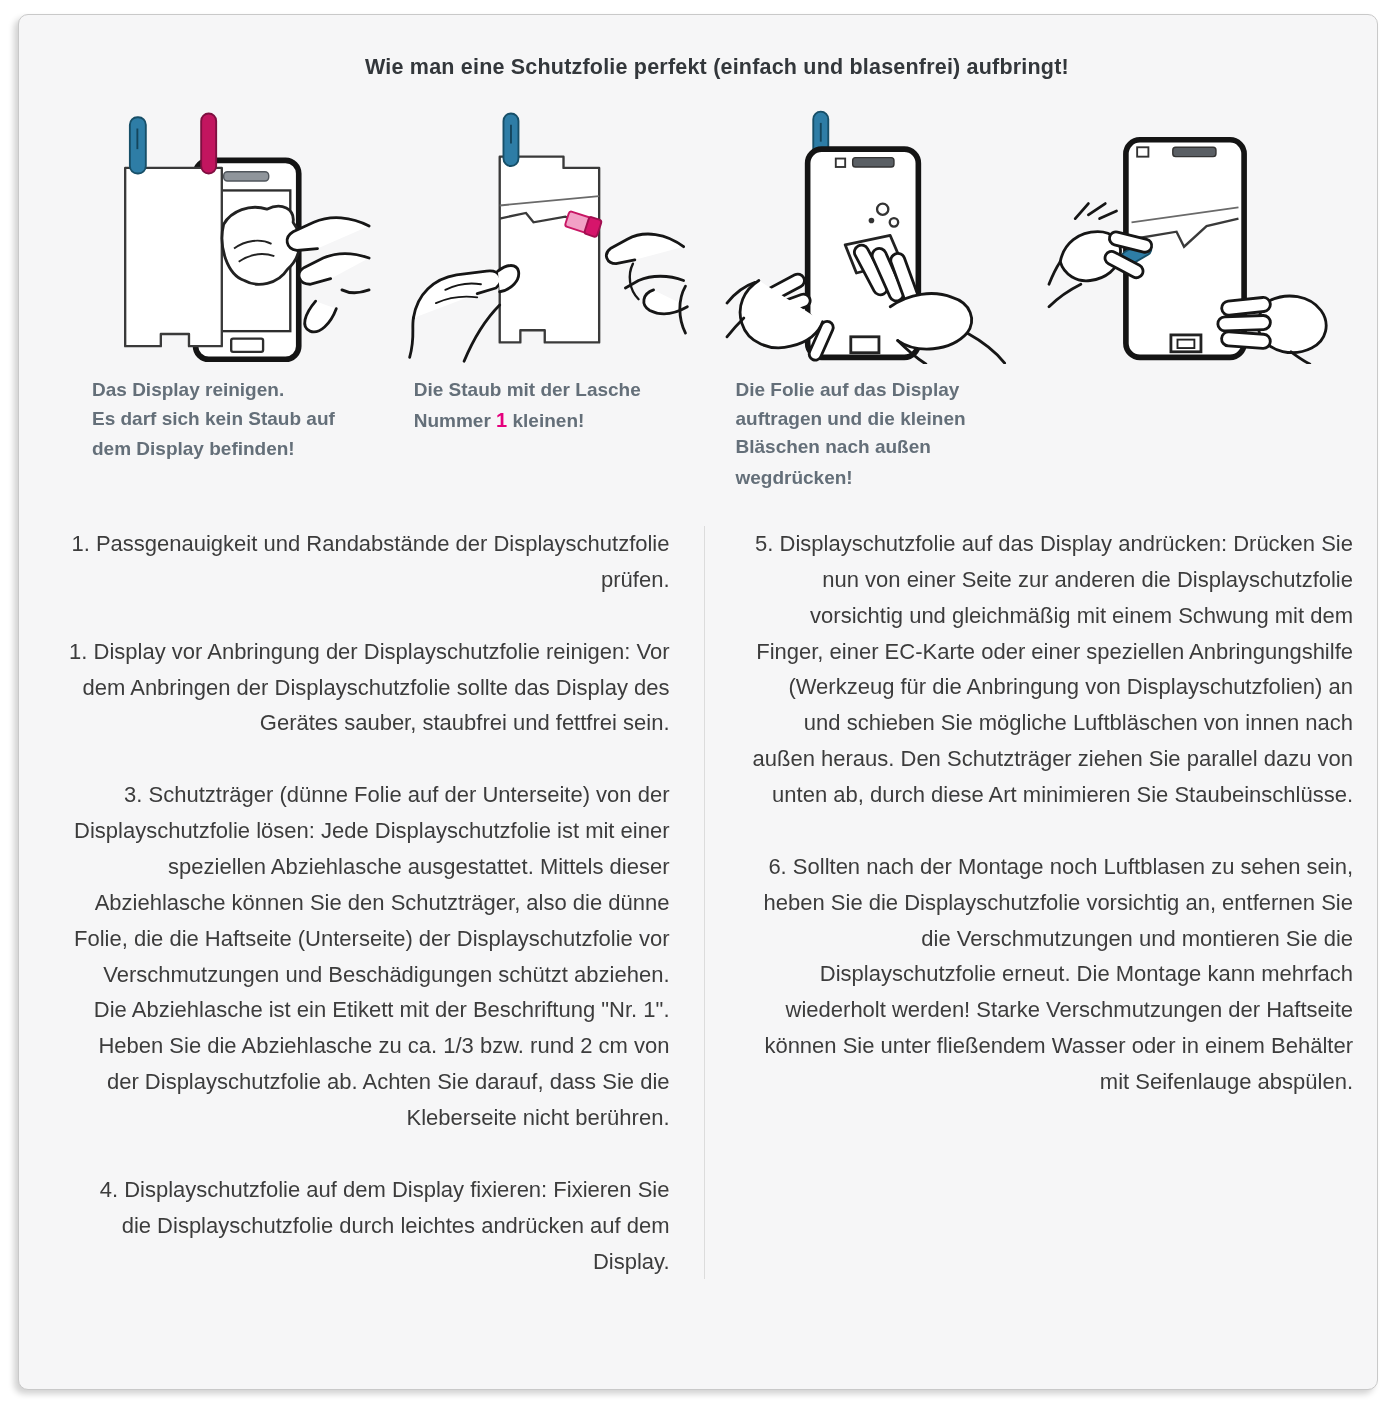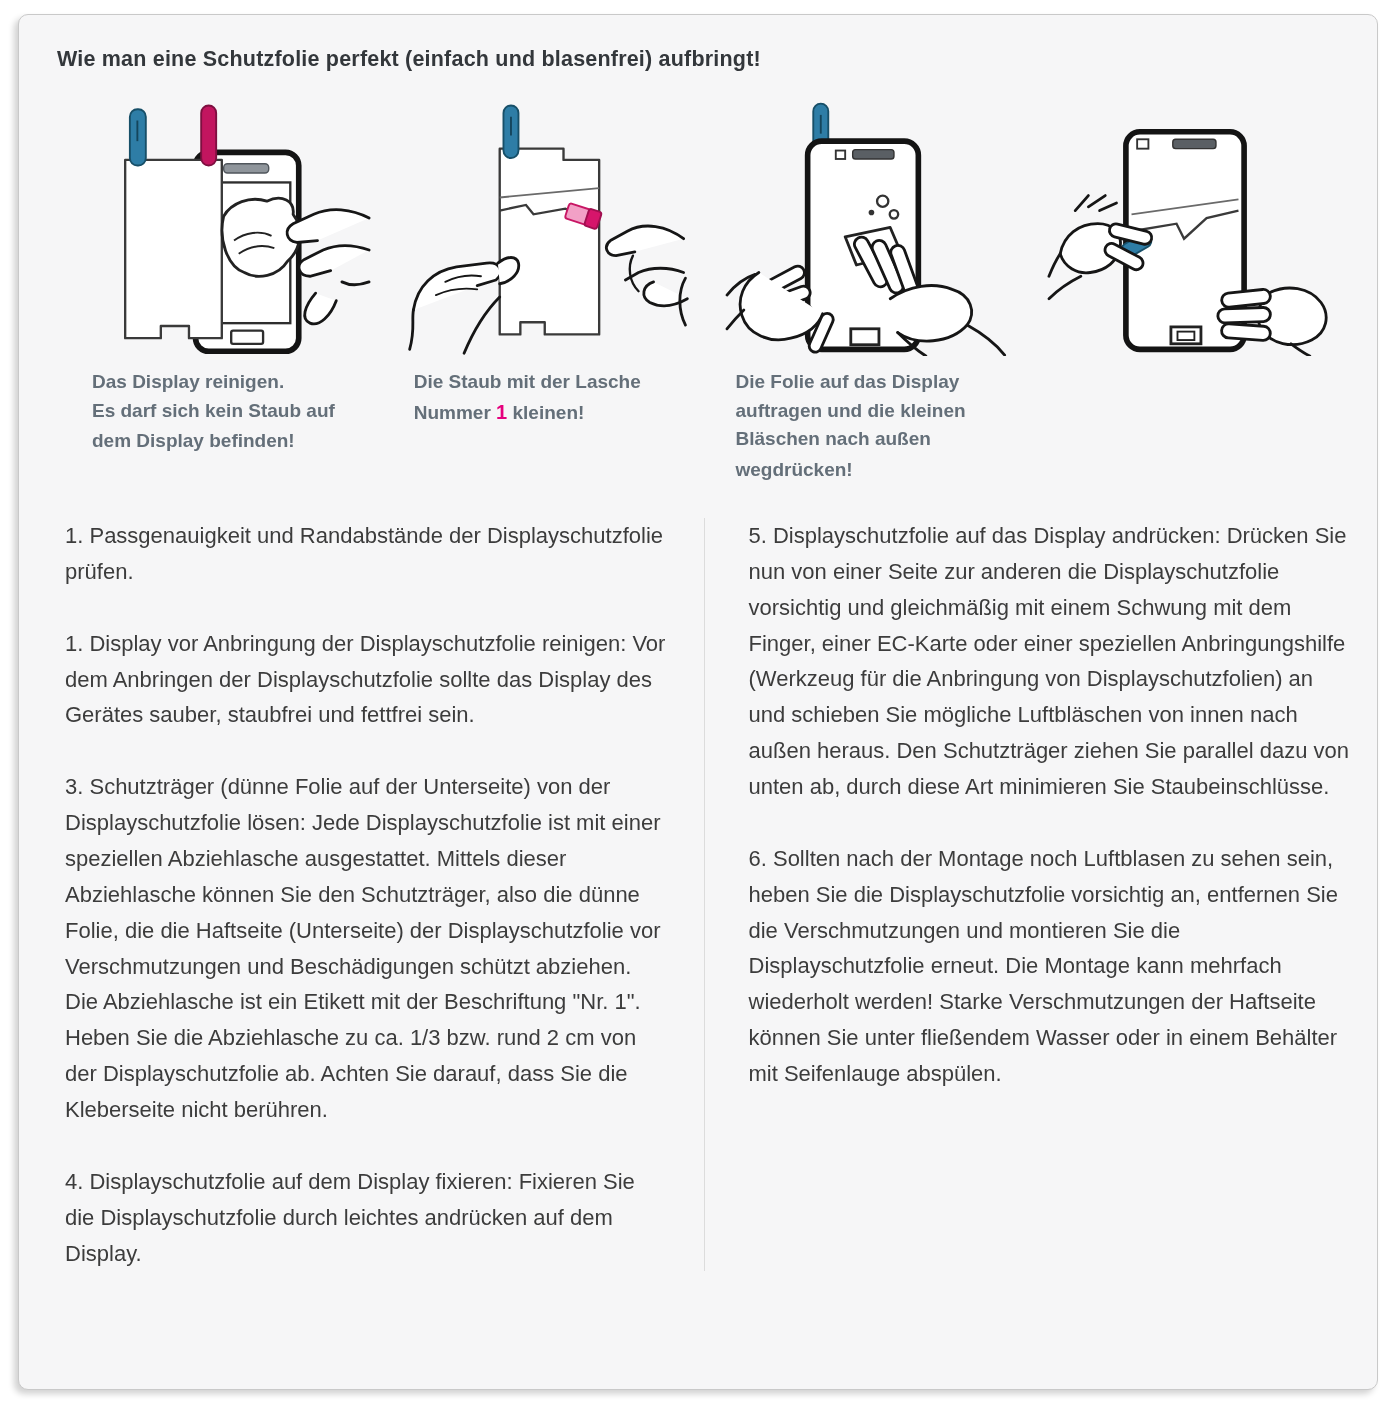--- a/index.html
+++ b/index.html
@@ -7,25 +7,26 @@
   .card {
     margin: 14px 18px;
     min-height: 1376px;
     background: #f6f6f7;
     border: 1px solid #c9c9c9;
     border-radius: 10px;
     box-shadow: -4px 4px 6px rgba(0,0,0,0.18);
     padding: 28px 0 24px 0;
   }
   .title {
-    margin: 4px 0 0 38px;
+    margin: 12px 0 0 38px;
     font-size: 21.5px;
     font-weight: bold;
     color: #33373b;
     letter-spacing: 0.2px;
+    text-align: center;
   }
   .figures {
     display: flex;
     padding: 26px 24px 0 47px;
   }
   .figure { flex: 1; min-width: 0; }
   .figure svg { display: block; width: 295px; height: 258px; margin: 0 auto; }
   .caption {
     margin: 12px 0 0 26px;
     font-size: 19px;
@@ -38,20 +39,21 @@
   .columns {
     display: flex;
     padding: 34px 24px 0 46px;
   }
   .col {
     flex: 1;
     min-width: 0;
     font-size: 22px;
     color: #3c3c3c;
     line-height: 1.63;
+    text-align: right;
   }
   .col-left { padding-right: 34px; }
   .col-right { border-left: 1px solid #dcdcdc; padding-left: 44px; }
   .col p { margin: 0 0 36px 0; }
   .col p:last-child { margin-bottom: 0; }
 </style>
 </head>
 <body>
 
 <div class="card">

